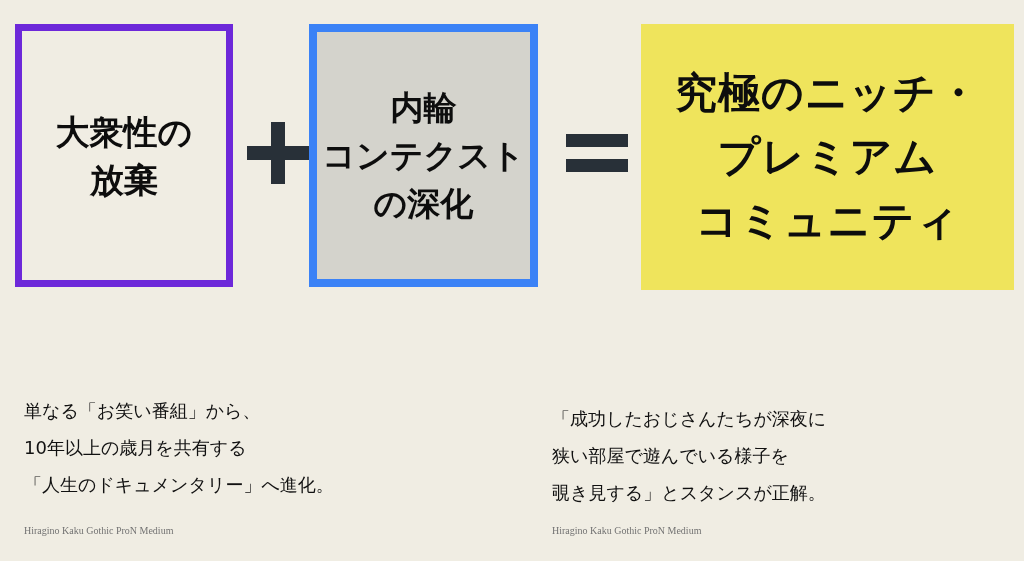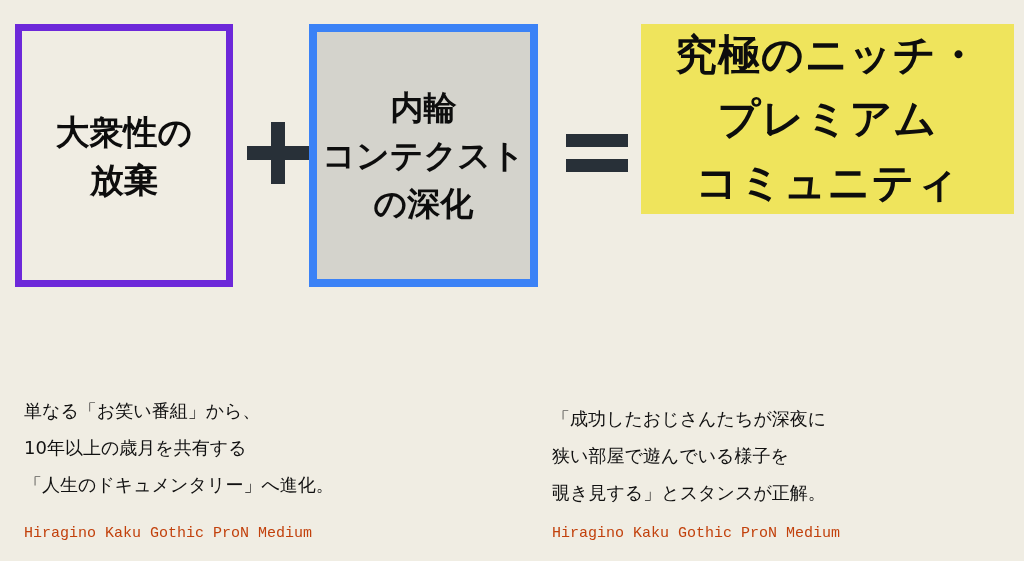--- a/index.html
+++ b/index.html
@@ -9,34 +9,34 @@
       font-family:"DejaVu Sans", sans-serif;
       color:#111;
     }
     .box {
       position:absolute; box-sizing:border-box;
       display:flex; align-items:center; justify-content:center;
       text-align:center; font-weight:bold; color:#0d0d0d;
     }
     .box-1 { left:15px; top:24px; width:218px; height:263px; border:7px solid #6d28d9; background:#f0ede3; font-size:34px; line-height:48px; }
     .box-2 { left:309px; top:24px; width:229px; height:263px; border:8px solid #3b82f6; background:#d4d3cc; font-size:33px; line-height:48px; }
-    .box-3 { left:641px; top:24px; width:373px; height:190px; background:#efe45c; font-size:42px; line-height:64px; letter-spacing:1px; }
+    .box-3 { left:641px; top:24px; width:373px; height:266px; background:#efe45c; font-size:42px; line-height:64px; letter-spacing:1px; }
     .box-text { white-space:pre-line; }
     .op { position:absolute; }
     .plus-h { left:247px; top:146px; width:62px; height:14px; background:#283038; }
     .plus-v { left:271px; top:122px; width:14px; height:62px; background:#283038; }
     .eq-1 { left:566px; top:134px; width:62px; height:13px; background:#283038; }
     .eq-2 { left:566px; top:159px; width:62px; height:13px; background:#283038; }
     .caption {
       position:absolute; font-weight:normal; font-size:18px; line-height:37px;
       color:#111; white-space:pre-line;
     }
     .caption-left { left:24px; top:392px; }
     .caption-right { left:552px; top:400px; }
-    .font-note { position:absolute; font-size:15px; color:#c2410c; font-family:Liberation Mono, monospace; }
+    .font-note { position:absolute; font-size:10px; color:#737373; font-family:Liberation Serif, serif; }
     .font-note-left { left:24px; top:525px; }
     .font-note-right { left:552px; top:525px; }
   </style>
 </head>
 <body>
 
 <div class="box box-1">
   <span class="box-text">大衆性の
 放棄</span>
 </div>

